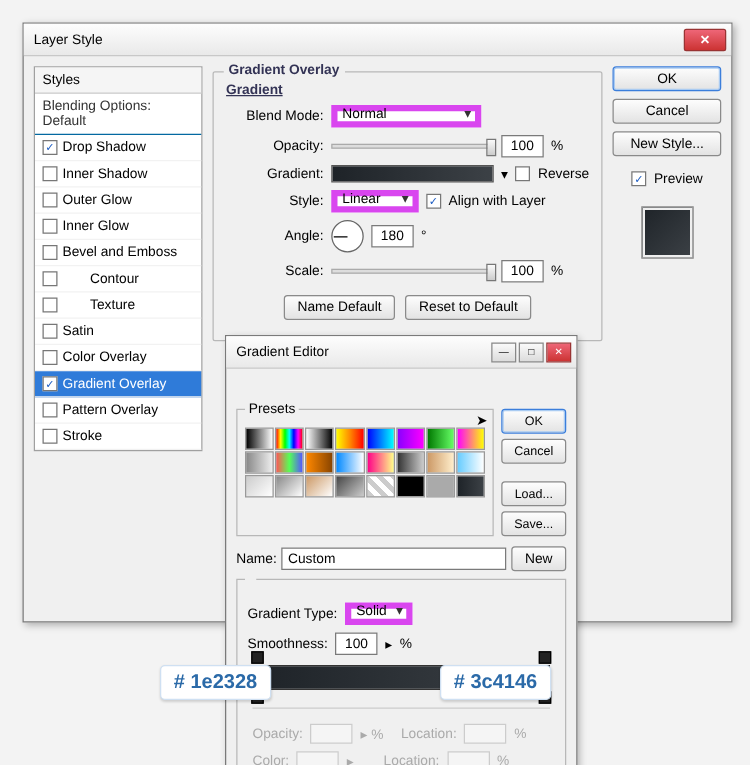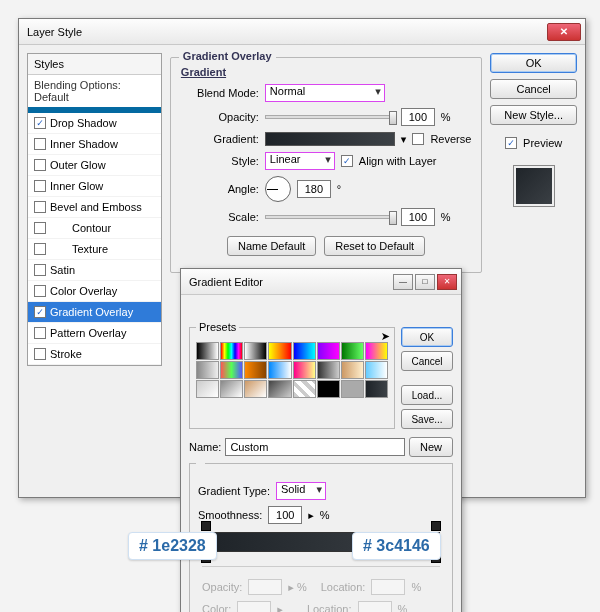--- a/index.html
+++ b/index.html
@@ -4,33 +4,33 @@
 <style>
   *{box-sizing:border-box;font-family:Tahoma,Segoe UI,sans-serif;font-size:11px;}
   body{margin:0;background:#f3f3f3;width:600px;height:612px;position:relative;overflow:hidden;}
   .dialog{position:absolute;background:#f0f0f0;border:1px solid #7a7a7a;box-shadow:2px 2px 6px rgba(0,0,0,.3);}
   .titlebar{display:flex;align-items:center;height:26px;background:linear-gradient(#fdfdfd,#e9e9e9);border-bottom:1px solid #c8c8c8;padding:0 4px 0 8px;}
   .titlebar .t{flex:1;}
   .close-x{width:34px;height:18px;background:linear-gradient(#e67,#c33);border:1px solid #933;border-radius:2px;display:flex;align-items:center;justify-content:center;color:#fff;font-weight:bold;font-size:10px;}
   .body{display:flex;padding:8px;gap:8px;}
   .styles-list{width:140px;border:1px solid #a0a0a0;background:#fff;display:flex;flex-direction:column;}
   .styles-list .hdr{background:#f5f5f5;border-bottom:1px solid #ccc;padding:4px 6px;font-weight:normal;}
-  .styles-list .sub{padding:4px 6px;border-bottom:6px solid #0369a1;color:#333;}
+  .styles-list .sub{padding:4px 6px;border-bottom:1px solid #0369a1;color:#333;}
   .styles-list .row{display:flex;align-items:center;gap:4px;padding:4px 6px;border-bottom:1px solid #f2f2f2;}
   .styles-list .row.sel{background:#2f7bd9;color:#fff;}
   .cb{width:12px;height:12px;border:1px solid #777;background:#fff;font-size:9px;line-height:10px;text-align:center;color:#2260c4;}
   .cb.on::before{content:"✓";}
   .indent{padding-left:22px;}
   .center{flex:1;position:relative;}
   .group{border:1px solid #b8b8b8;border-radius:2px;padding:8px 10px 10px;margin-top:4px;position:relative;background:#f0f0f0;}
   .group>.legend{position:absolute;top:-8px;left:8px;background:#f0f0f0;padding:0 4px;font-weight:bold;color:#335;}
   .sublegend{font-weight:bold;color:#335;margin-bottom:4px;text-decoration:underline;}
   .frow{display:flex;align-items:center;gap:6px;margin:6px 0;}
   .frow .lbl{width:78px;text-align:right;}
-  .select{border:1px solid #d946ef;background:#fff;height:18px;display:flex;align-items:flex-start;padding:0 16px 0 4px;position:relative;min-width:70px;}
+  .select{border:5px solid #d946ef;background:#fff;height:18px;display:flex;align-items:flex-end;padding:0 16px 0 4px;position:relative;min-width:70px;}
   .select::after{content:"▾";position:absolute;right:3px;color:#333;}
   .slider{flex:1;height:4px;background:#ddd;border:1px solid #aaa;position:relative;max-width:130px;}
   .thumb{position:absolute;top:-5px;width:8px;height:14px;background:linear-gradient(#fafafa,#ccc);border:1px solid #777;}
   .numbox{width:34px;height:18px;border:1px solid #7a7a7a;background:#fff;text-align:center;line-height:16px;}
   .gradbar{width:130px;height:14px;border:1px solid #555;background:linear-gradient(90deg,#1e2328,#3c4146);}
   .angle{width:26px;height:26px;border:1px solid #666;border-radius:50%;background:#fff;position:relative;}
   .angle::after{content:"";position:absolute;top:50%;left:50%;width:11px;height:1px;background:#000;transform-origin:left;transform:rotate(180deg);}
   .btn{height:20px;border:1px solid #8a8a8a;background:linear-gradient(#fdfdfd,#e3e3e3);border-radius:3px;padding:0 10px;display:inline-flex;align-items:center;justify-content:center;min-width:60px;}
   .btn.primary{border:1px solid #3b7edb;box-shadow:0 0 0 1px #a9cbf2 inset;color:#000;}
   .rcol{width:90px;display:flex;flex-direction:column;gap:6px;align-items:stretch;}

